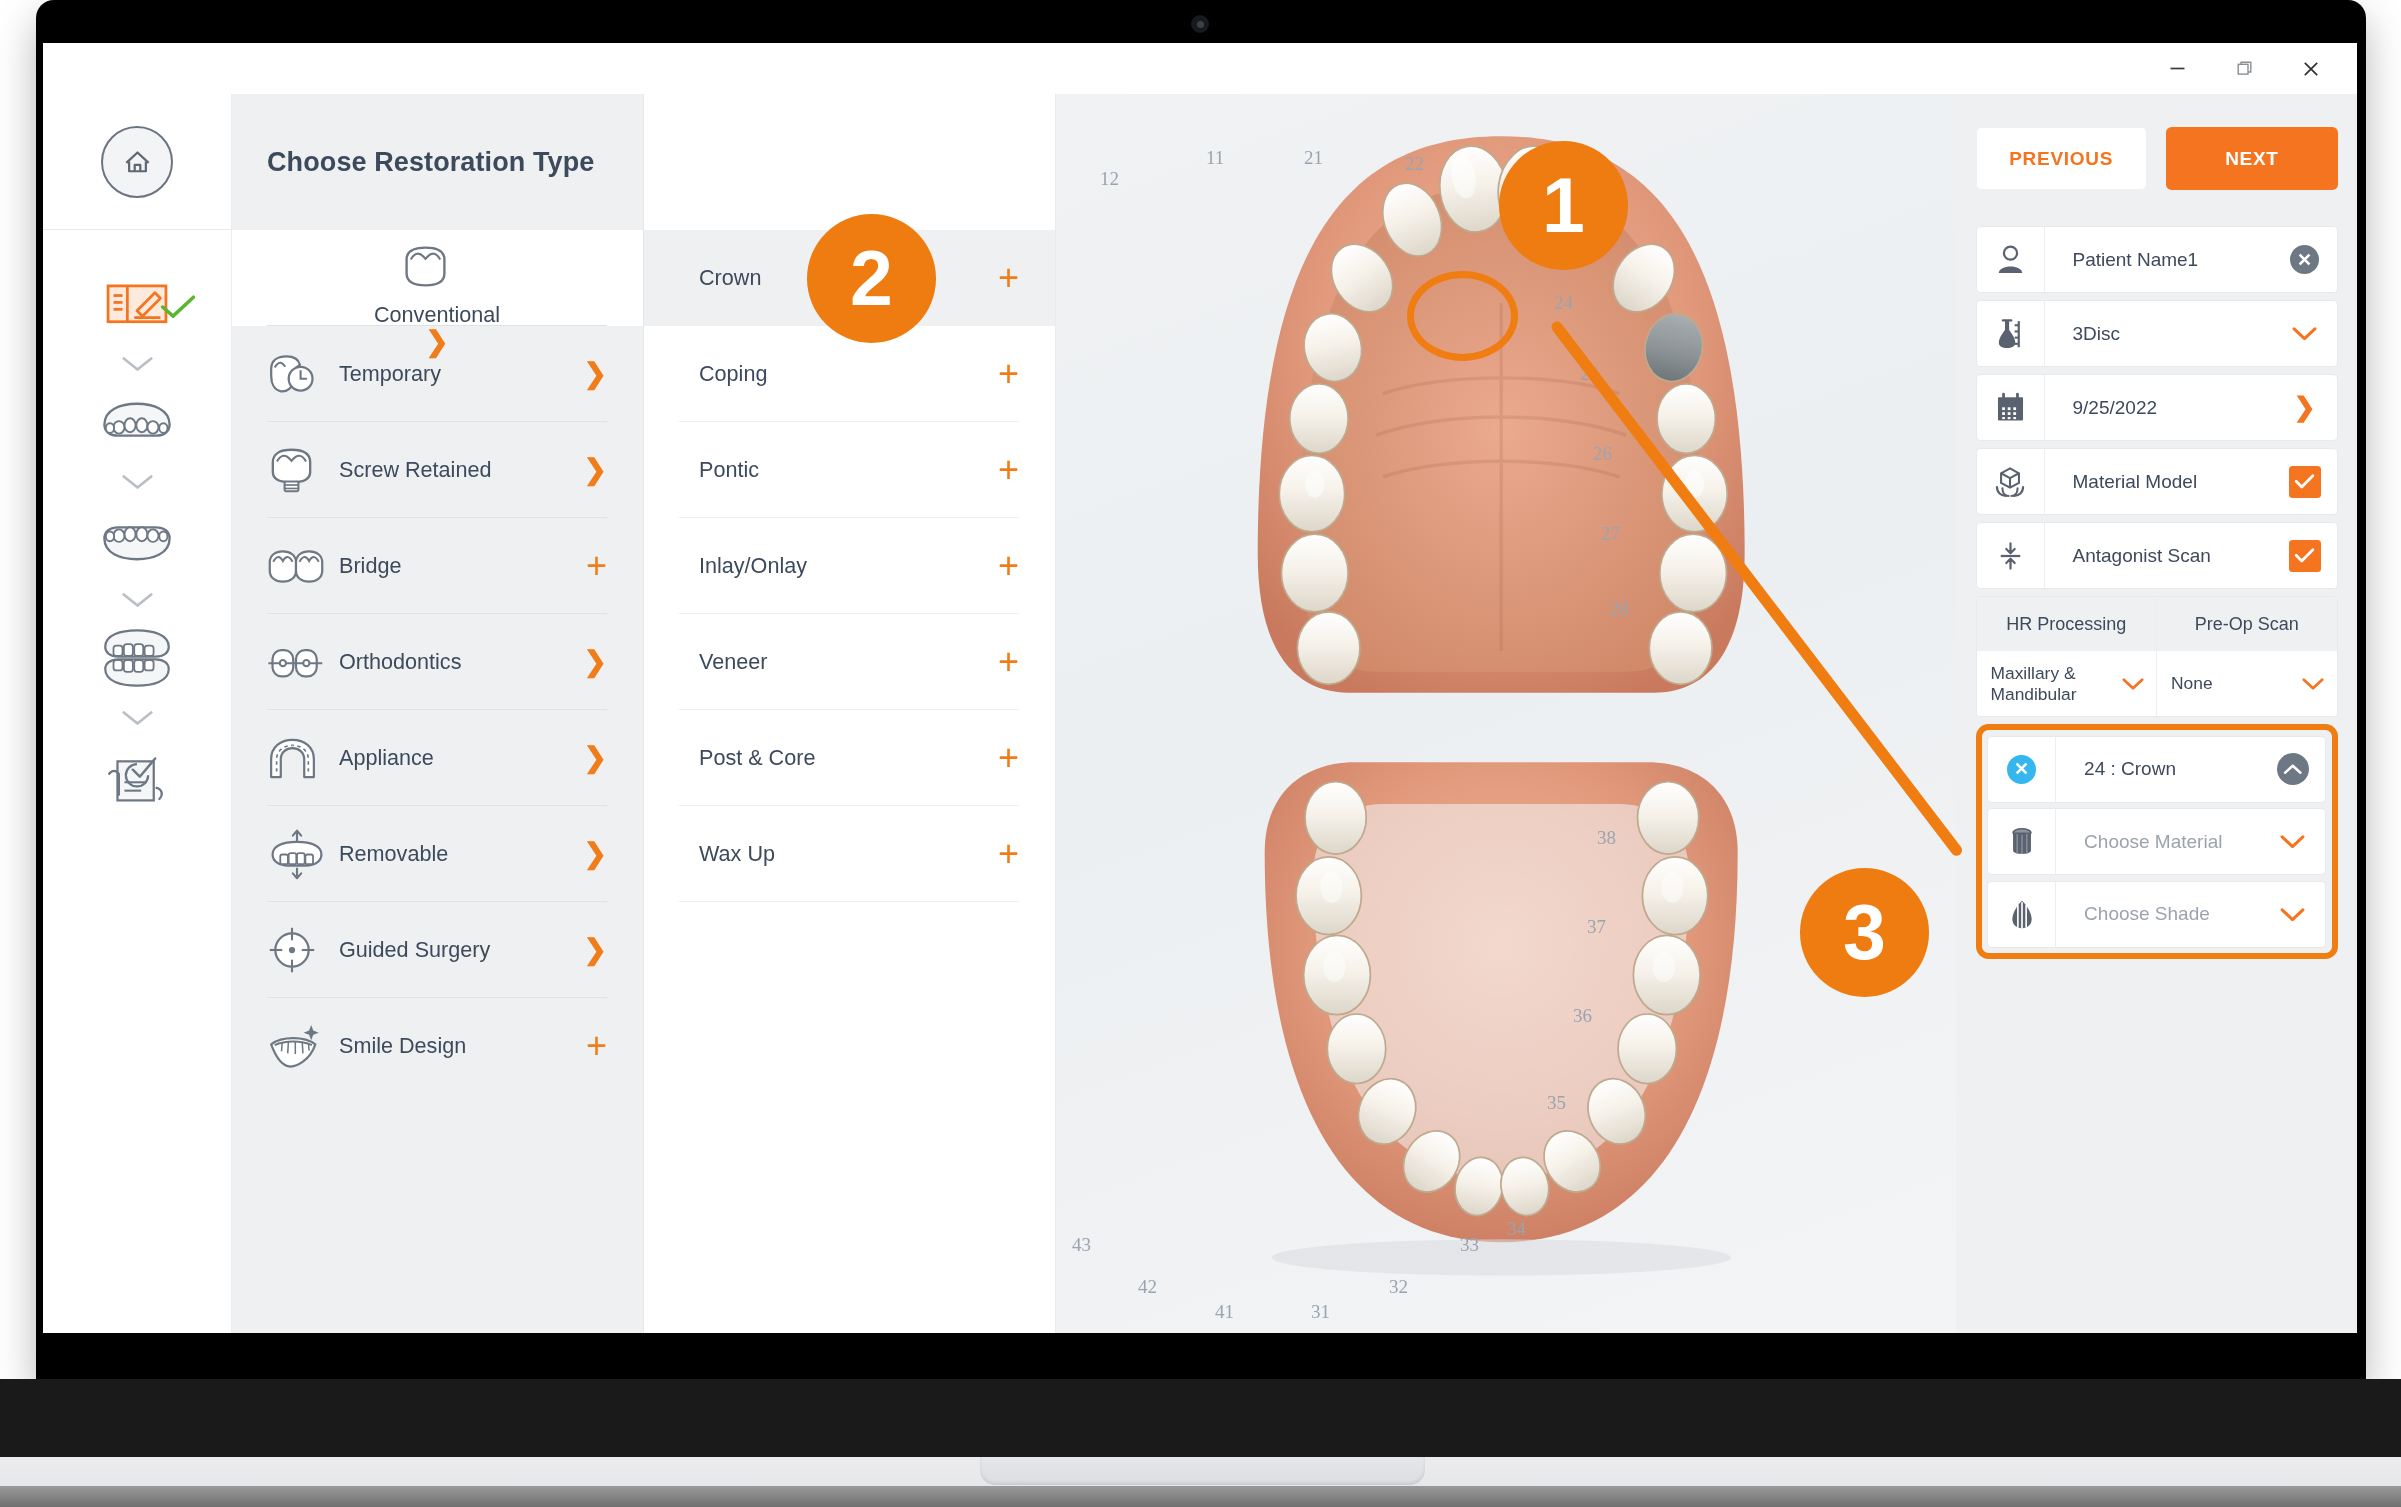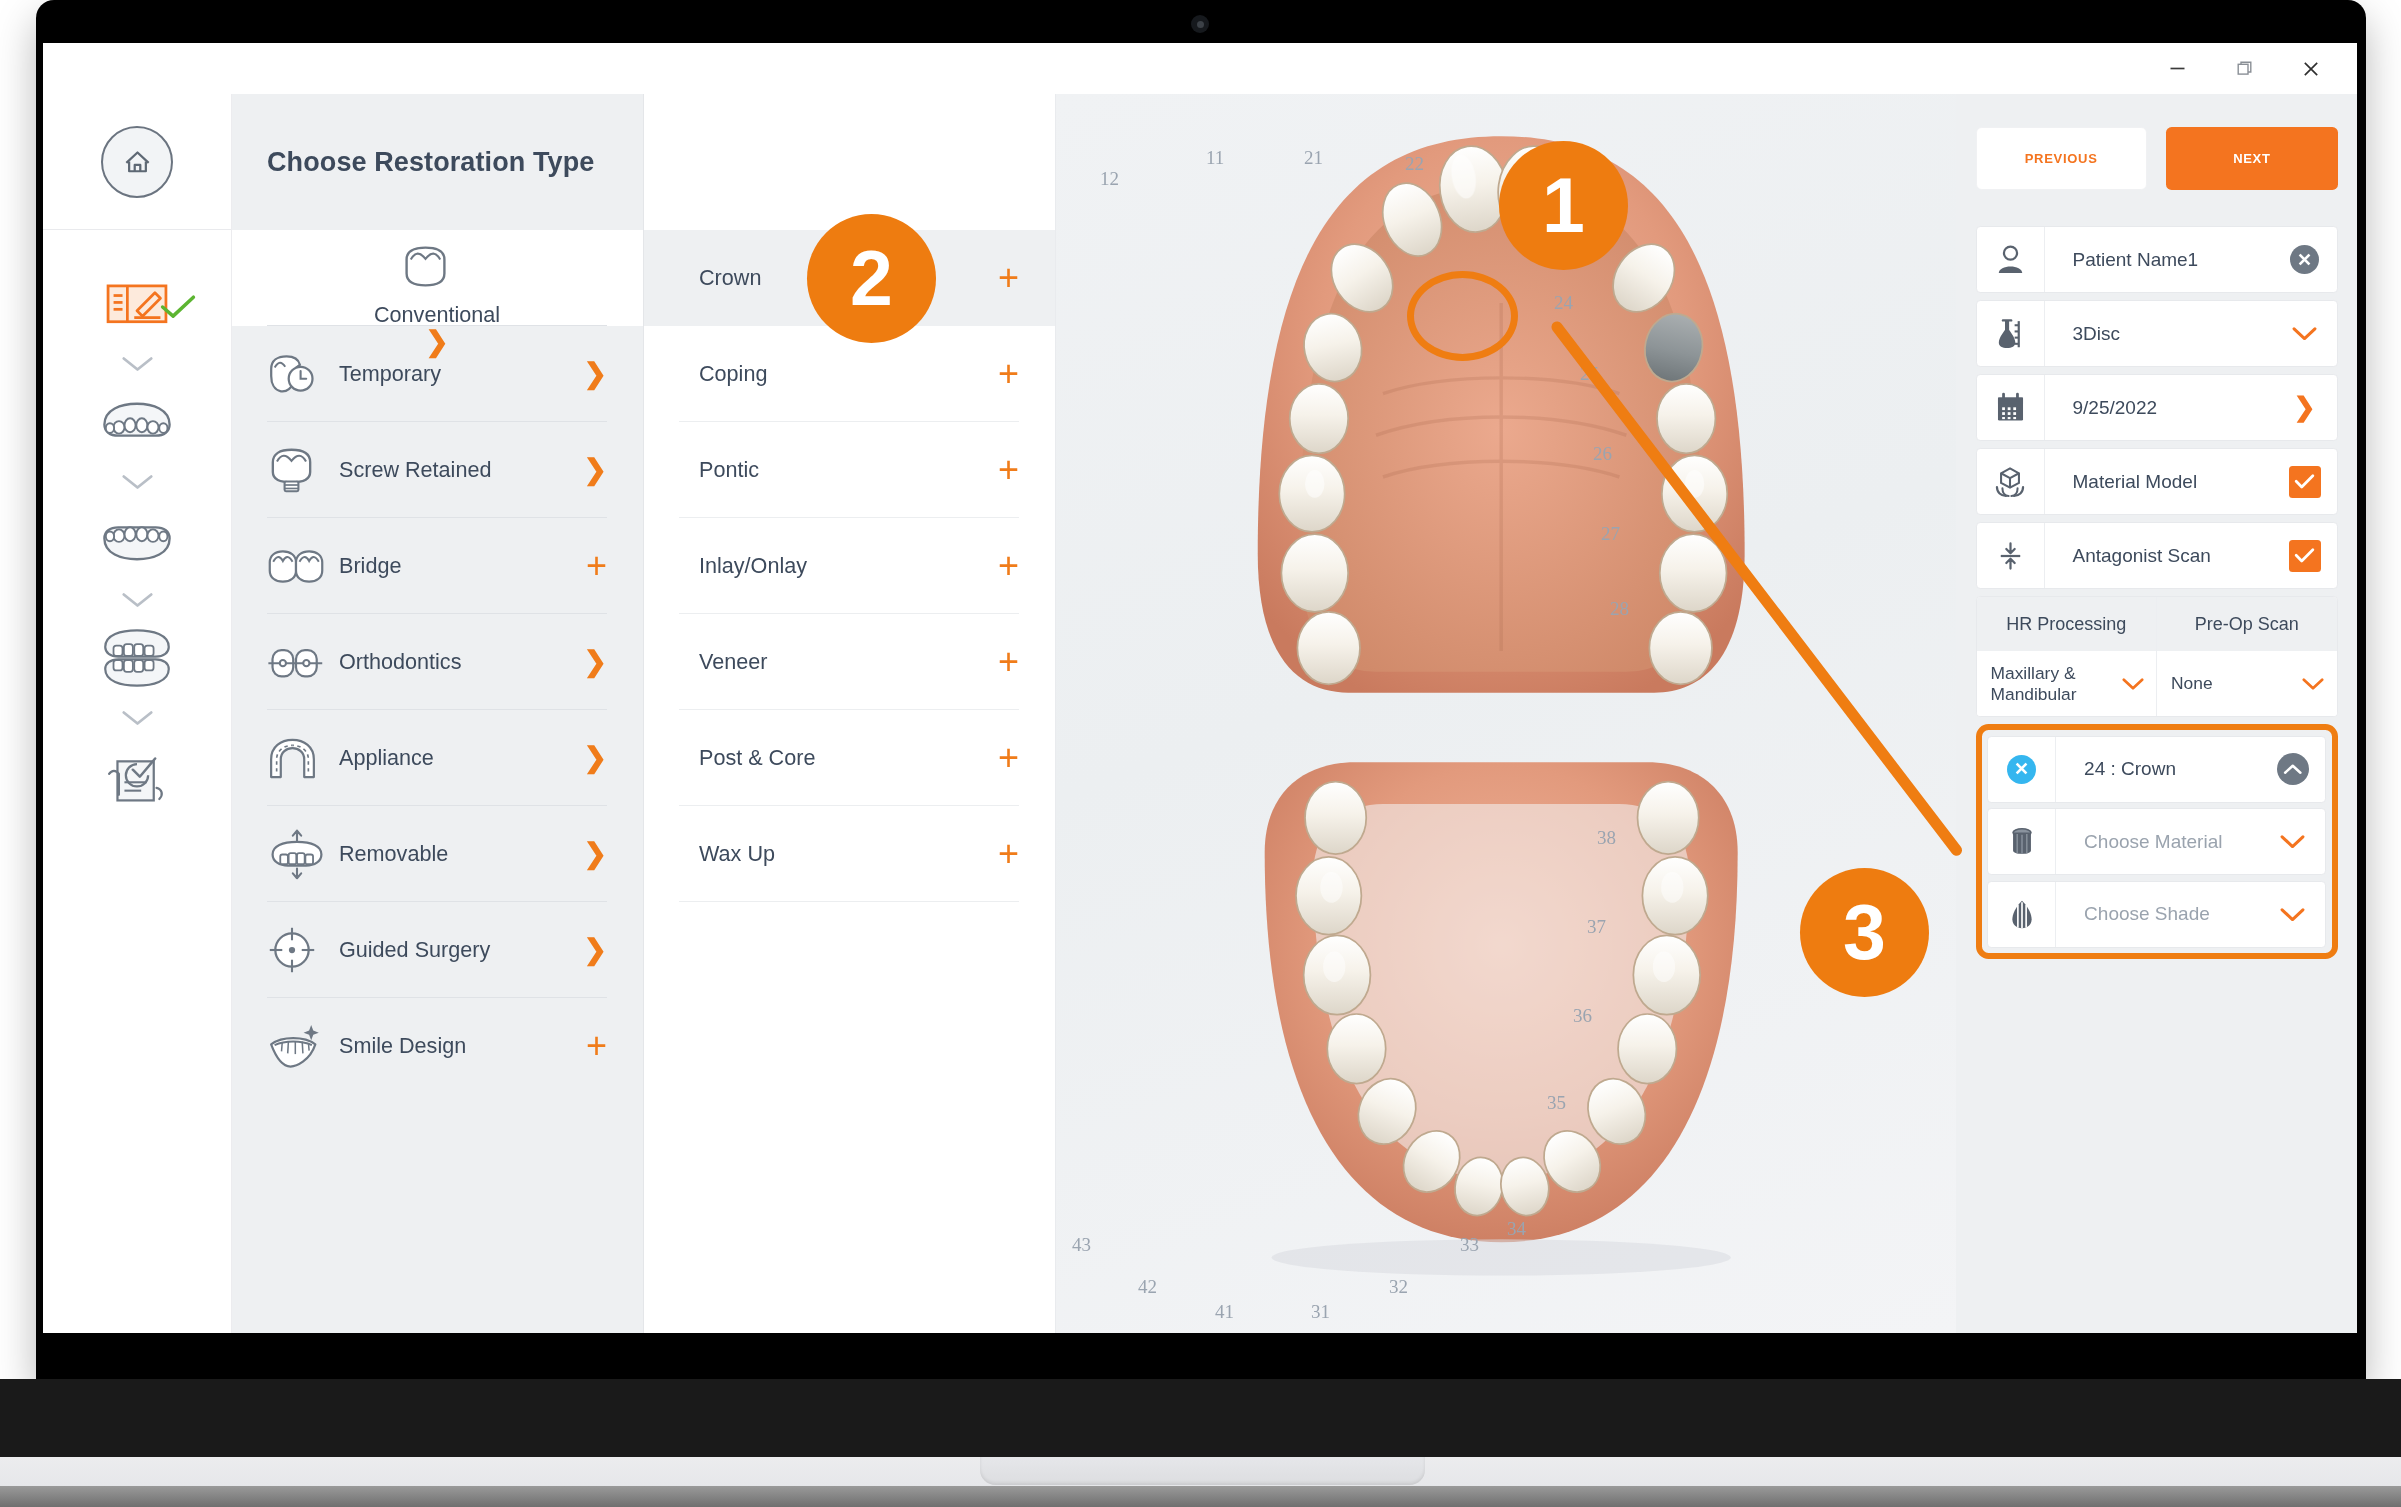--- a/index.html
+++ b/index.html
@@ -149,21 +149,21 @@
   
   .rightpanel {
     width: 401px; flex: 0 0 401px; background: #eef0f2; position: relative;
     padding: 0 19.5px;
   }
   .nav-btns {
     display: flex; gap: 19.5px; padding-top: 33px; justify-content: flex-end;
   }
   .btn {
     height: 63px; border-radius: 5.6px; display: flex; align-items: center; justify-content: center;
-    font-size: 13px; font-weight: bold; letter-spacing: 0.7px; cursor: pointer;
+    font-size: 19px; font-weight: bold; letter-spacing: 0.7px; cursor: pointer;
   }
   .btn-prev { width: 174px; background: #ffffff; color: #f4741f; border: 0.7px solid #f0f1f3; }
   .btn-next { width: 174px; background: #f4741f; color: #ffffff; }
 
   .cards { margin-top: 36px; }
   .card {
     background: #ffffff; border-radius: 4.2px; height: 67px; display: flex; align-items: center;
     margin-bottom: 7px; border: 0.7px solid #e7e9ec;
   }
   .card-ico {

